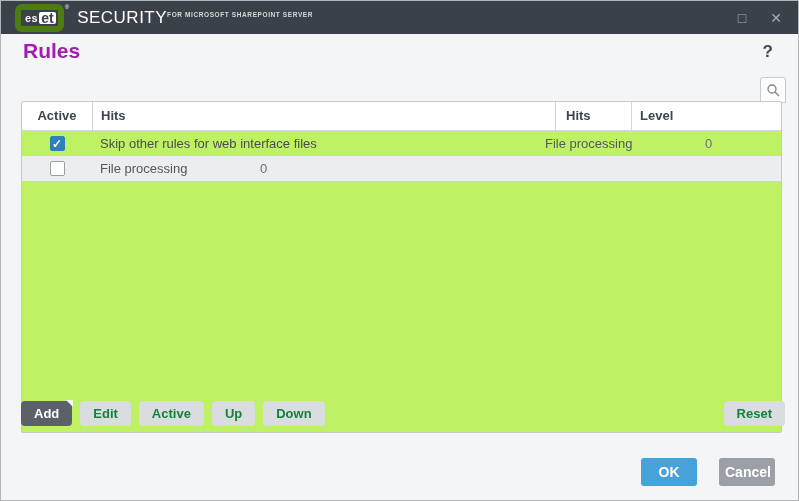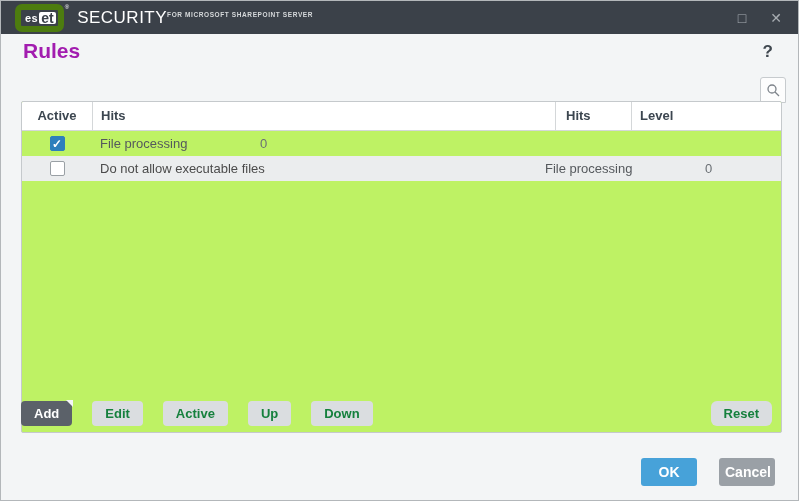--- a/index.html
+++ b/index.html
@@ -62,33 +62,33 @@
   .trow .col-level{color:#55595d;}
   .trow .col-hits{color:#6b7075;}
   .cbx{
     width:15px; height:15px; border-radius:2px; box-sizing:border-box;
     display:flex; align-items:center; justify-content:center;
     font-size:12px; font-weight:bold;
   }
   .cbx.checked{background:#2e7fbc; border:1px solid #2e7fbc; color:#ffffff;}
   .cbx.unchecked{background:#ffffff; border:1px solid #9aa0a5; color:transparent;}
   
-  .actions{position:absolute; left:20px; top:400px; display:flex; gap:20px;}
+  .actions{position:absolute; left:20px; top:400px; display:flex; gap:8px;}
   .abtn{
     height:25px; border:none; border-radius:4px; color:#ffffff; font-weight:bold;
     font-size:13px; padding:0 13px; font-family:"Liberation Sans", sans-serif;
   }
   .abtn.primary{background:#5b6169; position:relative;}
   .abtn.primary::after{
     content:""; position:absolute; right:-1px; top:-1px;
     border-style:solid; border-width:0 7px 7px 0;
     border-color:transparent #f3f5f6 transparent transparent;
   }
   .abtn.disabled{background:#dadde0; color:#15803d;}
-  .reset-btn{position:absolute; right:26px; top:400px;border-radius:6px;}
+  .reset-btn{position:absolute; right:13px; top:400px;}
   
   .fbtn{
     position:absolute; top:457px; height:28px; width:56px;
     border:none; border-radius:3px; color:#ffffff; font-weight:bold; font-size:14px;
     font-family:"Liberation Sans", sans-serif;
   }
   .ok{right:101px; background:#47a2d9;}
   .cancel{right:23px; background:#9aa0a6;}
 </style>
 </head>
@@ -127,29 +127,29 @@
       <div class="th col-active">Active</div>
       <div class="th col-name">Hits</div>
       <div class="th col-hits">Hits</div>
       <div class="th col-level">Level</div>
     </div>
     <div>
     <div class="trow">
       <div class="col-active">
         <span class="cbx checked">✓</span>
       </div>
+      <div class="col-name c-name">Skip other rules for web interface files</div>
       <div class="col-level c-level">File processing</div>
       <div class="col-hits c-hits">0</div>
     </div>
 
     <div class="trow">
       <div class="col-active">
         <span class="cbx unchecked"></span>
       </div>
-      <div class="col-name c-name">Do not allow executable files</div>
       <div class="col-level c-level">File processing</div>
       <div class="col-hits c-hits">0</div>
     </div>
   </div>
   </div>
 
   <div class="actions">
     <button class="abtn primary">Add</button>
     <button class="abtn disabled">Edit</button>
     <button class="abtn disabled">Active</button>

